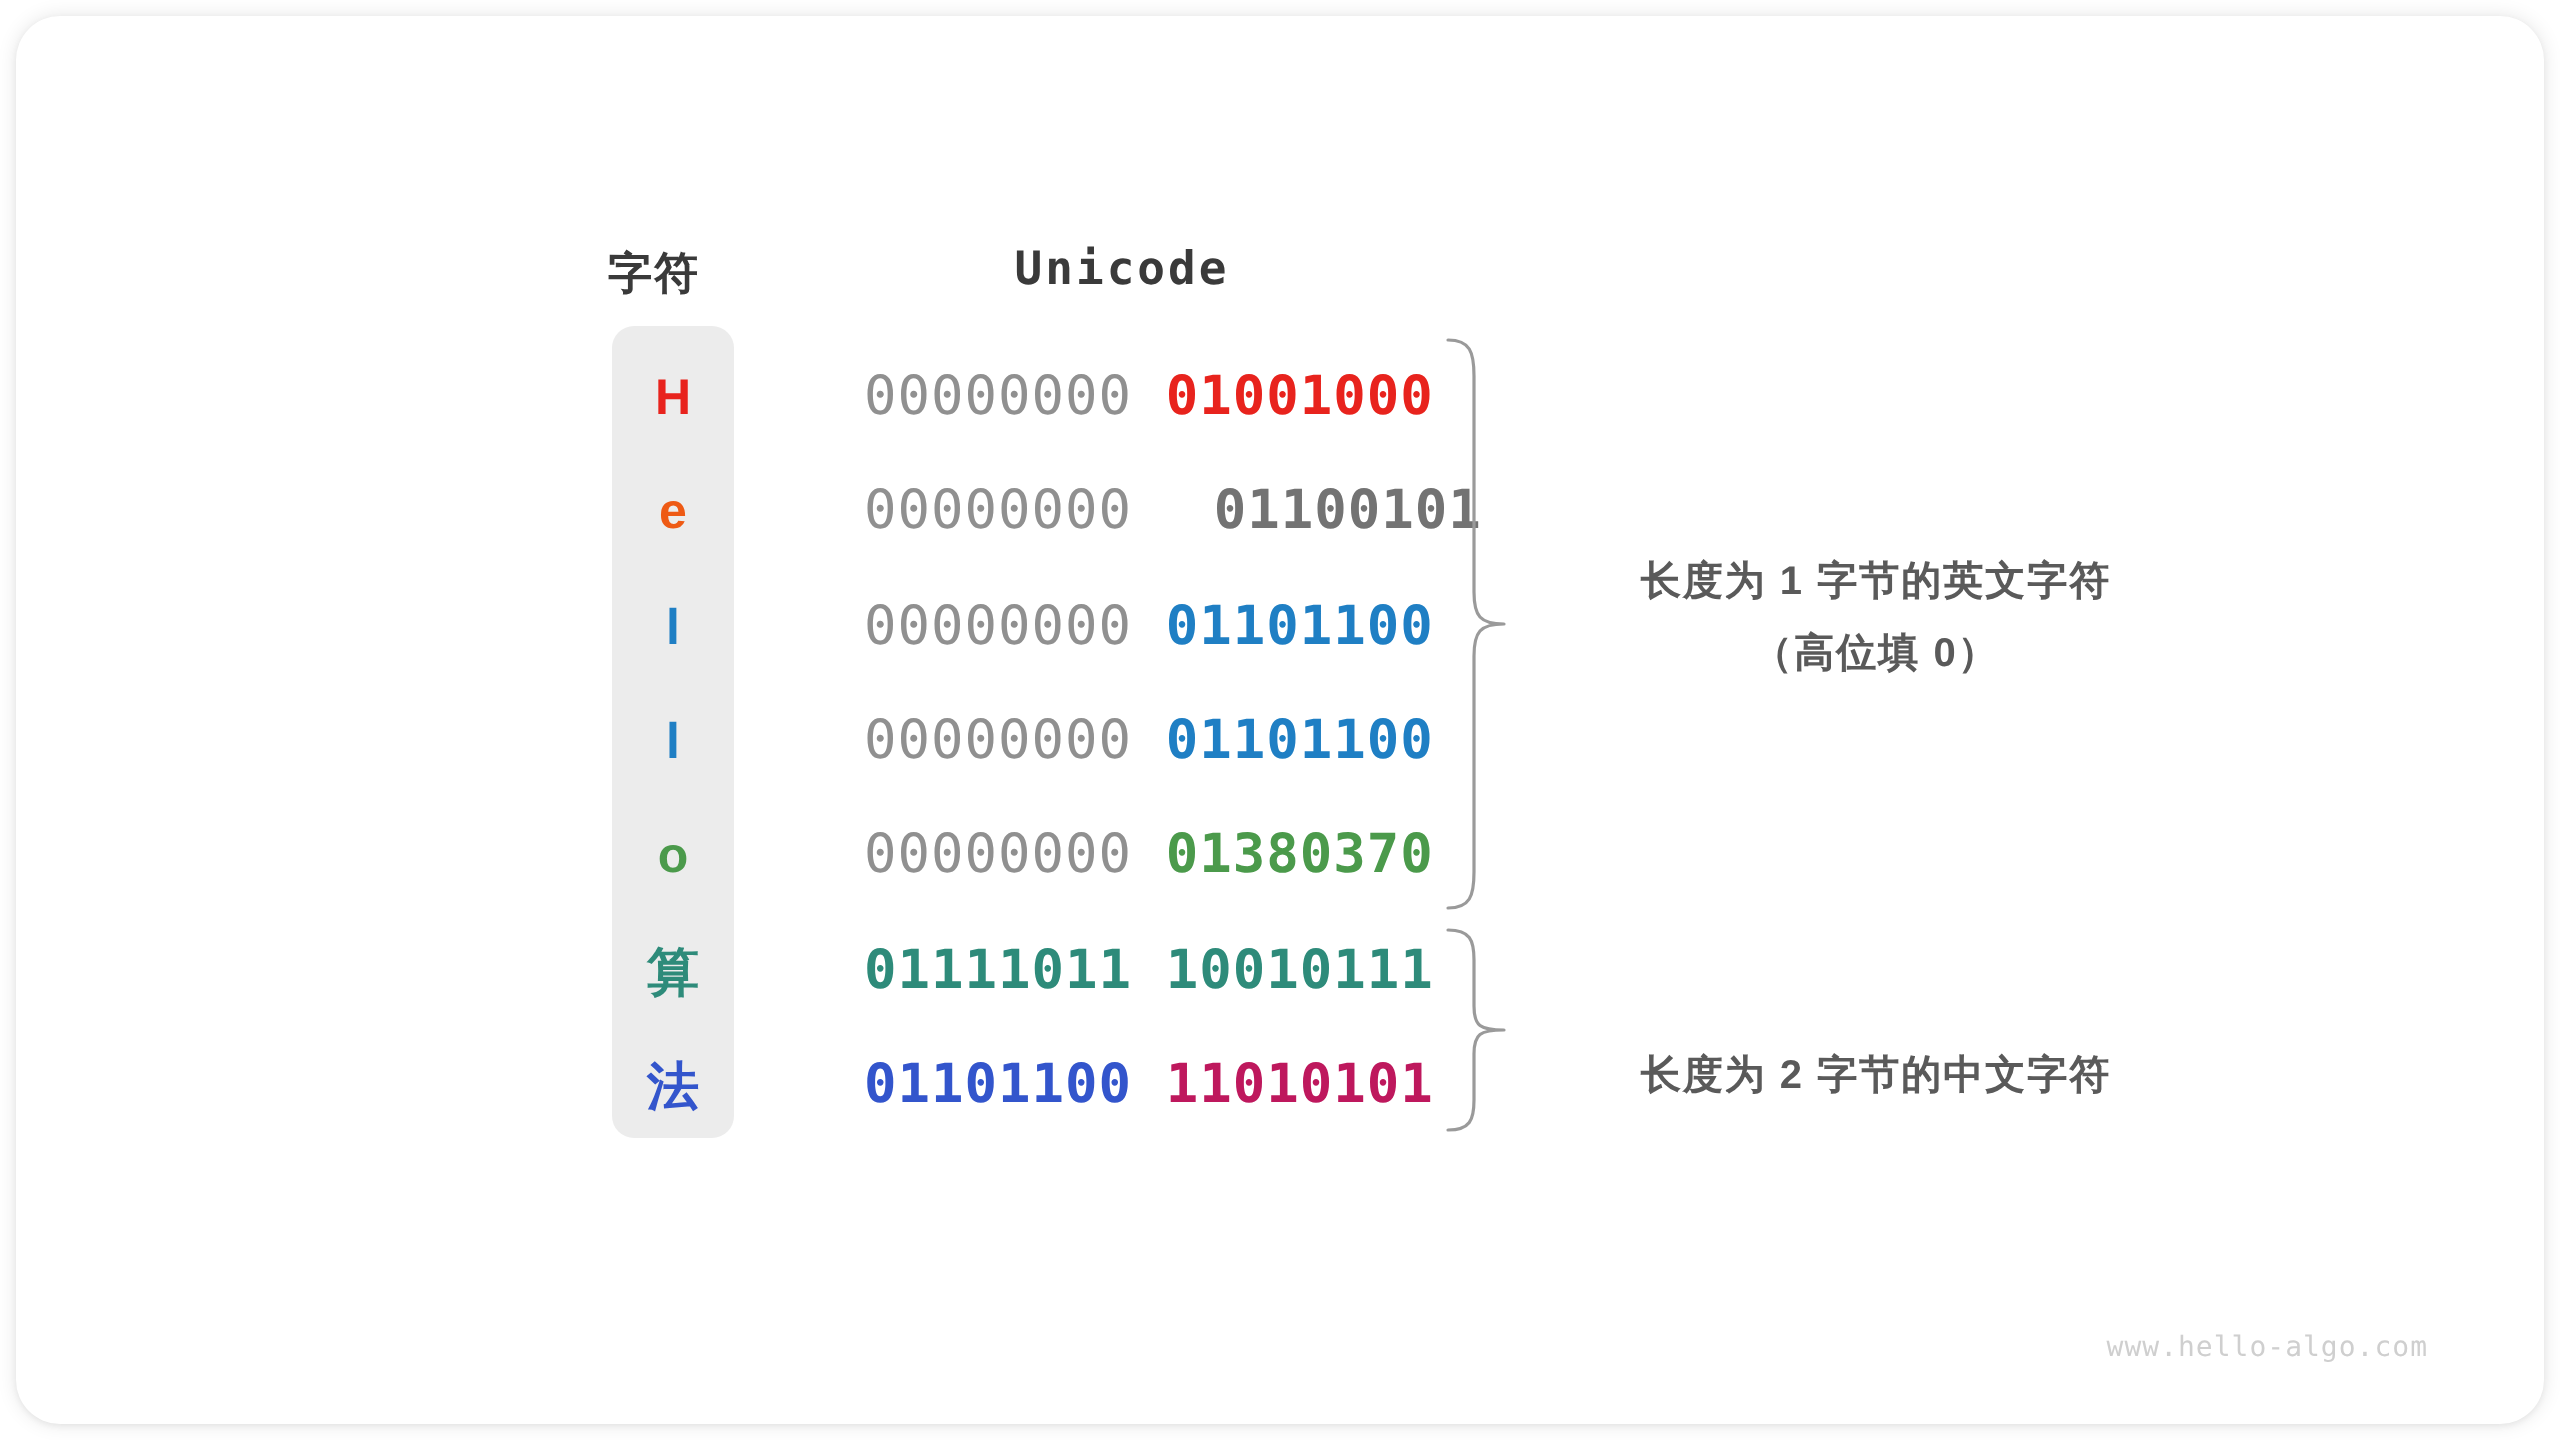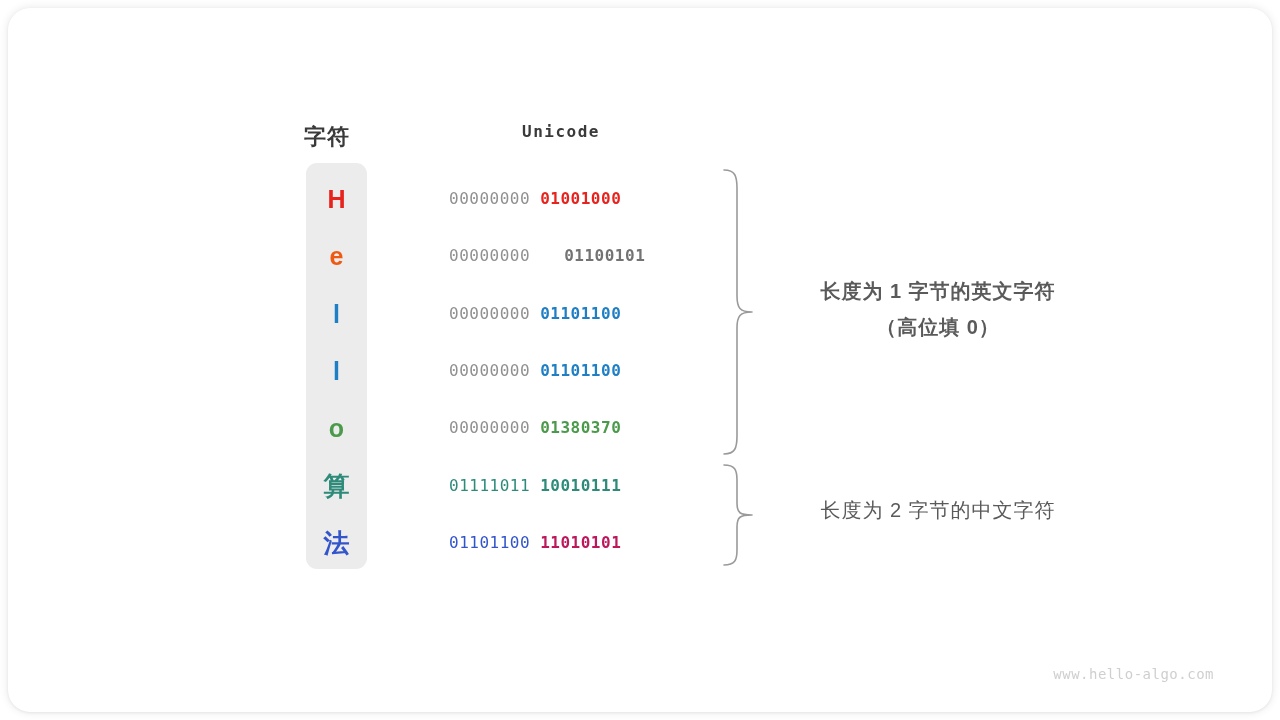--- a/index.html
+++ b/index.html
@@ -46,21 +46,21 @@
     color: #3a3a3a;
     letter-spacing: 1px;
   }
   .hdr-unicode {
     position: absolute;
     left: 422px;
     top: 114px;
     width: 262px;
     text-align: center;
     font-family: "DejaVu Sans Mono", "Liberation Mono", monospace;
-    font-size: 16px;
+    font-size: 23px;
     font-weight: bold;
     color: #3a3a3a;
     letter-spacing: 1.5px;
   }
 
   
   .char-box {
     position: absolute;
     left: 298px;
     top: 155px;
@@ -81,38 +81,38 @@
     left: 298px;
     width: 61px;
     text-align: center;
     font-size: 25px;
     font-weight: bold;
     line-height: 40px;
   }
   .row .ch.cjk { font-size: 26px; }
   .row .bits {
     position: absolute;
-    left: 441px;
+    left: 424px;
     width: 262px;
     text-align: left;
     font-family: "DejaVu Sans Mono", "Liberation Mono", monospace;
-    font-size: 16px;
+    font-size: 27px;
     line-height: 40px;
     letter-spacing: 0.5px;
     white-space: pre;
   }
   .bits .hi {
     color: #909090;
     font-weight: normal;
   }
   .bits .lo {
     font-weight: bold;
   }
   .bits .both {
-    font-weight: normal;
+    font-weight: bold;
     margin-top: 12px;
   }
 
   
   .brace {
     position: absolute;
   }
   .brace svg { display: block; }
 
   
@@ -194,20 +194,20 @@
         <path d="M2 2 C 13 2, 15 7, 15 17 L 15 40 C 15 50, 18 52, 30 52
                  C 18 52, 15 54, 15 64 L 15 87 C 15 97, 13 102, 2 102" stroke="#9a9a9a" stroke-width="1.6" fill="none" stroke-linecap="round" stroke-linejoin="round"></path>
       </svg>
     </div>
 
     <div class="note" style="left:760px; top:265px; width:340px;font-weight:bold;">
       <span>长度为 1 字节的英文字符</span>
       <span class="sub">（高位填 0）</span>
     </div>
 
-    <div class="note" style="left:760px; top:484px; width:340px;">
+    <div class="note" style="left:760px; top:512px; width:340px;font-weight:bold;">
       <span>长度为 2 字节的中文字符</span>
     </div>
 
     <div class="watermark">www.hello-algo.com</div>
 
   </div>
 </div>
 
 </body></html>

